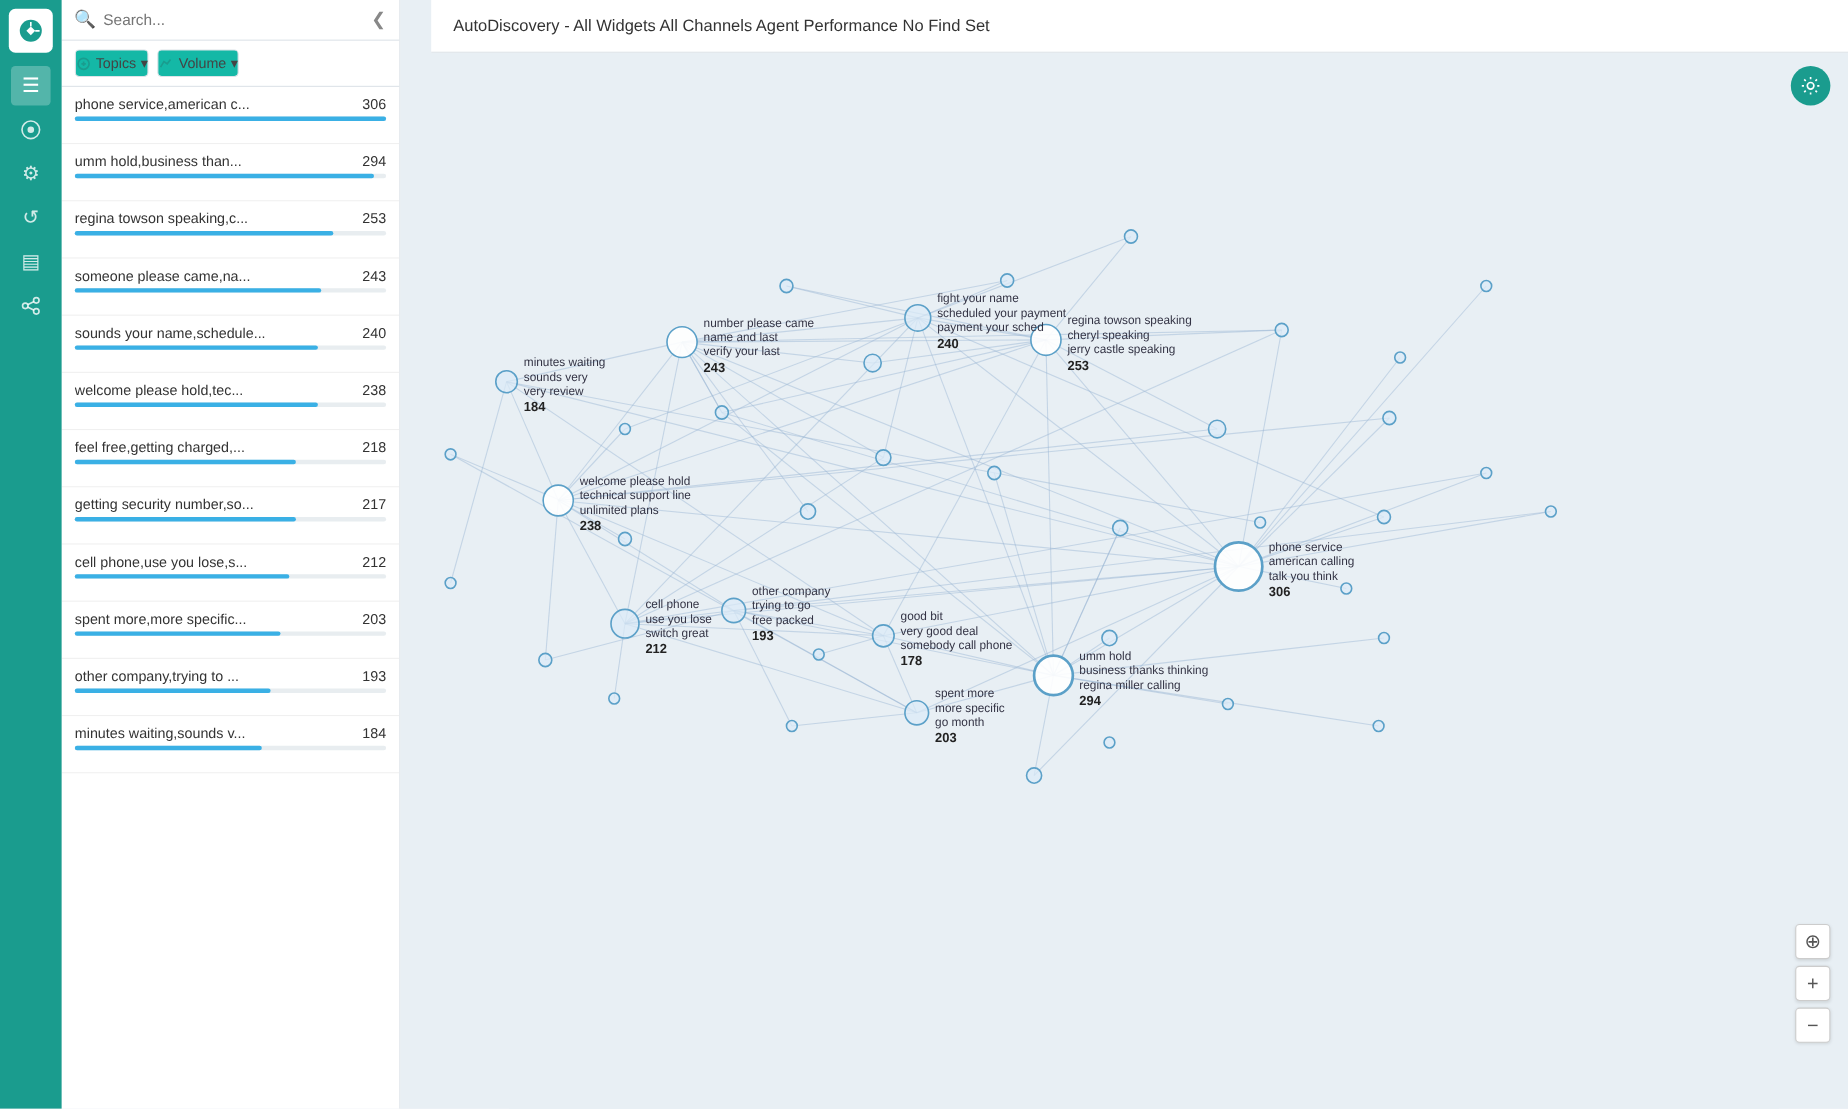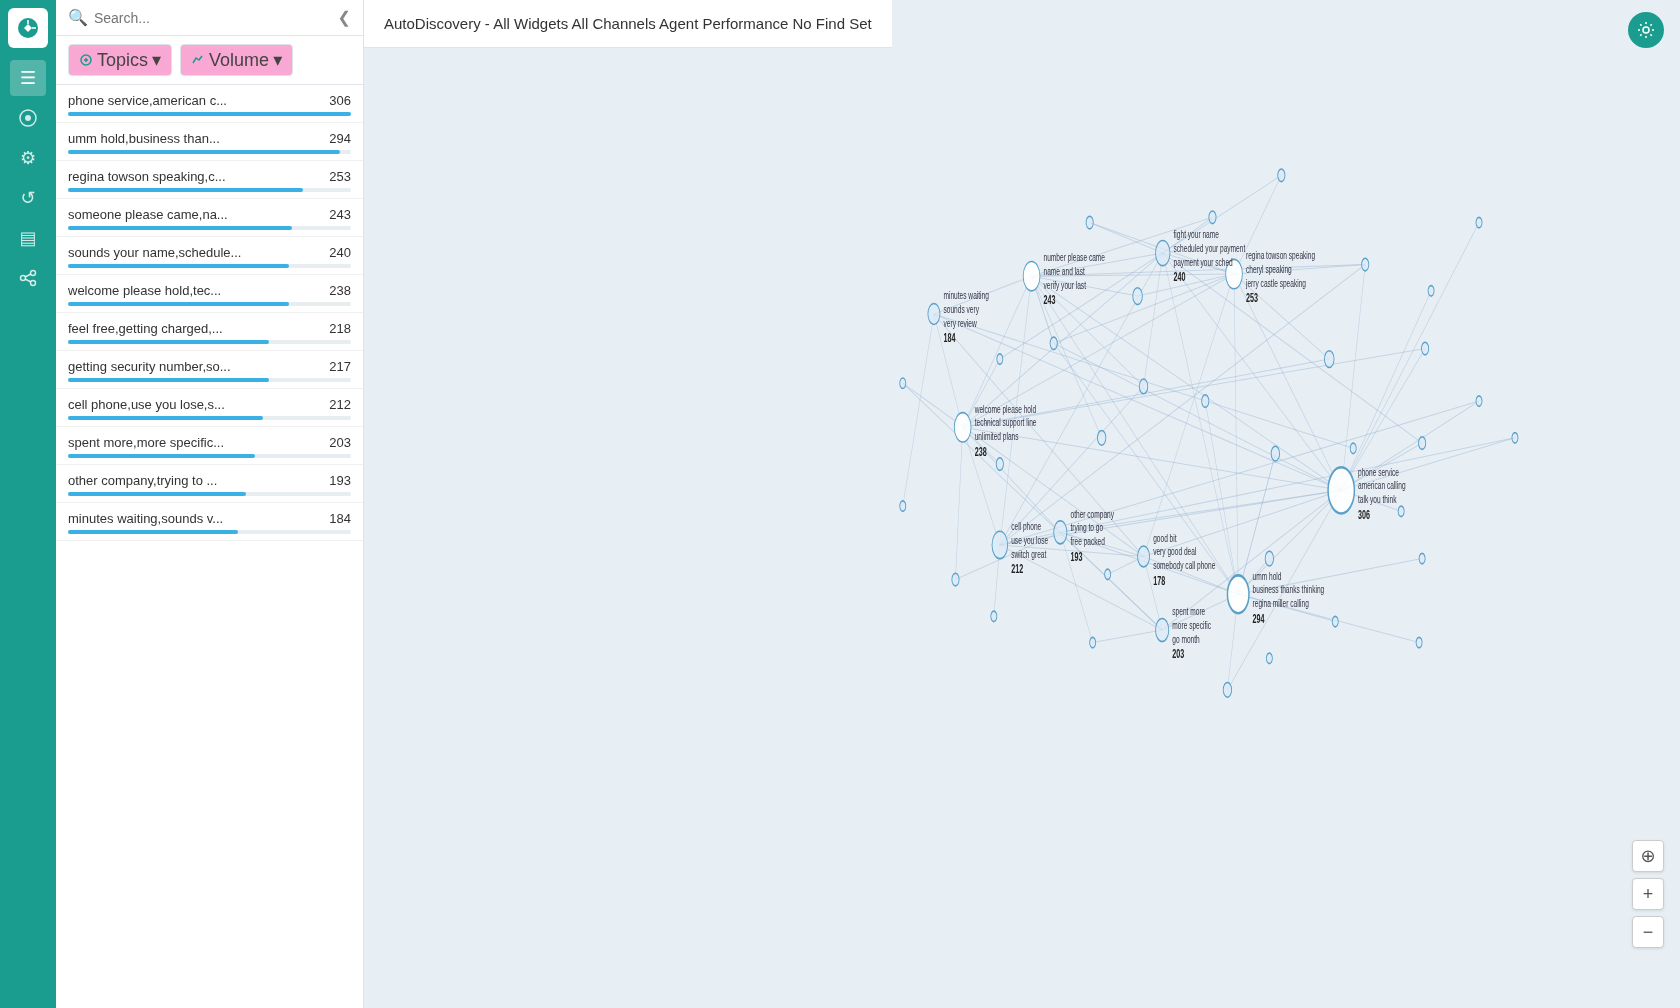--- a/index.html
+++ b/index.html
@@ -79,34 +79,34 @@
       padding: 8px 12px;
       gap: 8px;
       border-bottom: 1px solid #dde3e8;
     }
     .filter-btn {
       display: flex;
       align-items: center;
       gap: 4px;
       border: 1px solid #dde3e8;
       border-radius: 4px;
-      padding: 4px 10px;
-      font-size: 18px;
+      padding: 4px 0;
+      font-size: 13px;
       color: #444;
       cursor: pointer;
-      background: #f9a8d4;
+      background: #14b8a6;
     }
     .filter-btn svg { width: 14px; height: 14px; }
 
     .topic-list {
       flex: 1;
       overflow-y: auto;
     }
     .topic-item {
-      padding: 8px 12px 6px 12px;
+      padding: 8px 12px 20px 12px;
       border-bottom: 1px solid #f0f0f0;
       cursor: pointer;
     }
     .topic-row {
       display: flex;
       justify-content: space-between;
       align-items: center;
       margin-bottom: 4px;
     }
     .topic-name {
@@ -130,22 +130,24 @@
     .topic-bar {
       height: 4px;
       background: #3ab0e5;
       border-radius: 2px;
     }
 
     
     .main {
       flex: 1;
       display: flex;
+      flex-direction: column;
       position: relative;
       background: #e8eff4;
+      padding-left: 28px;
     }
     .main-header {
       background: #fff;
       border-bottom: 1px solid #dde3e8;
       padding: 0 20px;
       height: 48px;
       display: flex;
       align-items: center;
       justify-content: space-between;
     }

